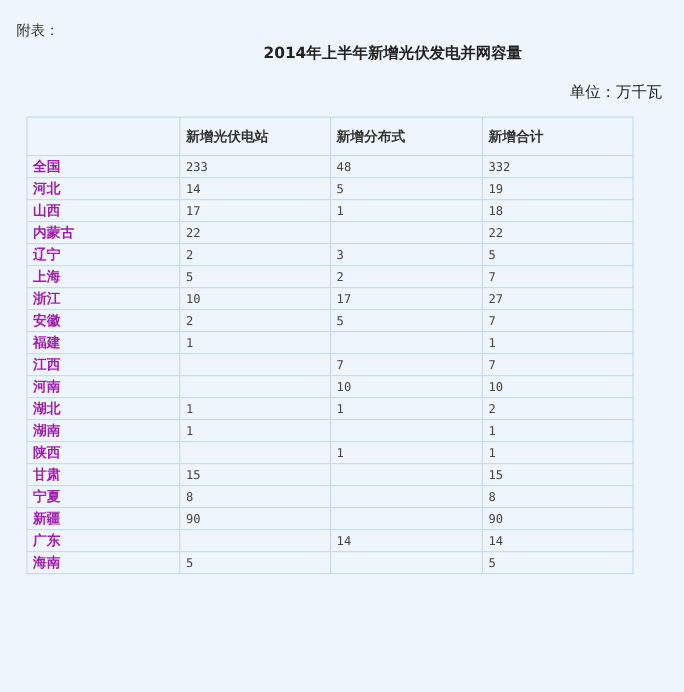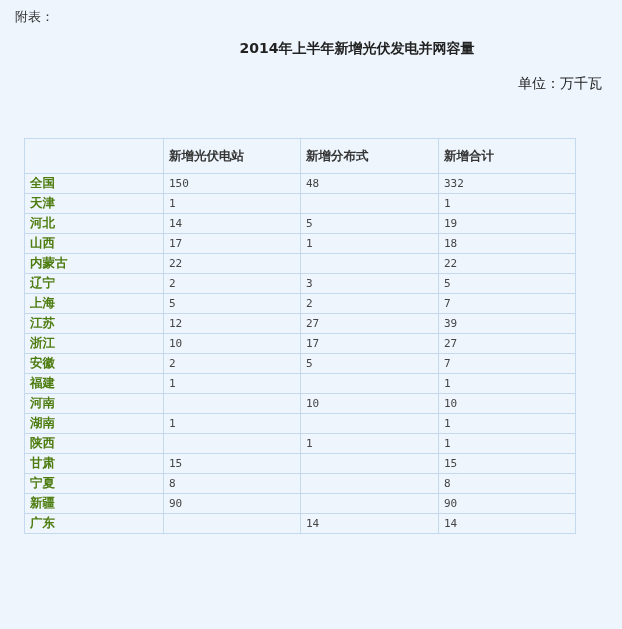--- a/index.html
+++ b/index.html
@@ -11,21 +11,21 @@
       width: 622px;
       height: 629px;
       position: relative;
       overflow: hidden;
       font-family: "DejaVu Sans", "Liberation Sans", sans-serif;
       color: #333333;
     }
     .note-label {
       position: absolute;
       left: 15px;
-      top: 8px;
+      top: 19px;
       font-size: 13px;
       color: #333;
     }
     .title {
       position: absolute;
       left: 0;
       width: 622px;
       top: 40px;
       text-align: center;
       font-size: 14px;
@@ -42,42 +42,41 @@
       color: #222;
     }
     table.data-table {
       position: absolute;
       left: 24px;
       top: 106px;
       width: 551px;
       border-collapse: collapse;
       table-layout: fixed;
       font-size: 12px;
-      margin-top: 32px;
     }
     table.data-table td, table.data-table th {
       border: 1px solid #c5d9ee;
       padding: 0 0 0 5px;
       height: 19px;
       text-align: left;
       vertical-align: middle;
       color: #333;
       white-space: nowrap;
       overflow: hidden;
     }
     table.data-table thead th {
       height: 34px;
       font-weight: bold;
       font-size: 12.5px;
       color: #333;
     }
     table.data-table td.region {
       font-weight: bold;
       font-size: 12.5px;
-      color: #4d7c0f;
+      color: #a21caf;
     }
     table.data-table td.num {
       font-family: "DejaVu Sans Mono", "Liberation Mono", monospace;
       font-size: 11px;
       color: #444;
     }
   </style>
 </head>
 <body>
 
@@ -96,31 +95,25 @@
     <tr>
       <th></th>
       <th>新增光伏电站</th>
       <th>新增分布式</th>
       <th>新增合计</th>
     </tr>
   </thead>
   <tbody id="table-body">
       <tr>
         <td class="region">全国</td>
-        <td class="num">150</td>
+        <td class="num">233</td>
         <td class="num">48</td>
         <td class="num">332</td>
       </tr>
       <tr>
-        <td class="region">天津</td>
-        <td class="num">1</td>
-        <td class="num"></td>
-        <td class="num">1</td>
-      </tr>
-      <tr>
         <td class="region">河北</td>
         <td class="num">14</td>
         <td class="num">5</td>
         <td class="num">19</td>
       </tr>
       <tr>
         <td class="region">山西</td>
         <td class="num">17</td>
         <td class="num">1</td>
         <td class="num">18</td>
@@ -135,52 +128,58 @@
         <td class="region">辽宁</td>
         <td class="num">2</td>
         <td class="num">3</td>
         <td class="num">5</td>
       </tr>
       <tr>
         <td class="region">上海</td>
         <td class="num">5</td>
         <td class="num">2</td>
         <td class="num">7</td>
-      </tr>
-      <tr>
-        <td class="region">江苏</td>
-        <td class="num">12</td>
-        <td class="num">27</td>
-        <td class="num">39</td>
       </tr>
       <tr>
         <td class="region">浙江</td>
         <td class="num">10</td>
         <td class="num">17</td>
         <td class="num">27</td>
       </tr>
       <tr>
         <td class="region">安徽</td>
         <td class="num">2</td>
         <td class="num">5</td>
         <td class="num">7</td>
       </tr>
       <tr>
         <td class="region">福建</td>
         <td class="num">1</td>
         <td class="num"></td>
         <td class="num">1</td>
       </tr>
       <tr>
+        <td class="region">江西</td>
+        <td class="num"></td>
+        <td class="num">7</td>
+        <td class="num">7</td>
+      </tr>
+      <tr>
         <td class="region">河南</td>
         <td class="num"></td>
         <td class="num">10</td>
         <td class="num">10</td>
       </tr>
       <tr>
+        <td class="region">湖北</td>
+        <td class="num">1</td>
+        <td class="num">1</td>
+        <td class="num">2</td>
+      </tr>
+      <tr>
         <td class="region">湖南</td>
         <td class="num">1</td>
         <td class="num"></td>
         <td class="num">1</td>
       </tr>
       <tr>
         <td class="region">陕西</td>
         <td class="num"></td>
         <td class="num">1</td>
         <td class="num">1</td>
@@ -201,15 +200,21 @@
         <td class="region">新疆</td>
         <td class="num">90</td>
         <td class="num"></td>
         <td class="num">90</td>
       </tr>
       <tr>
         <td class="region">广东</td>
         <td class="num"></td>
         <td class="num">14</td>
         <td class="num">14</td>
+      </tr>
+      <tr>
+        <td class="region">海南</td>
+        <td class="num">5</td>
+        <td class="num"></td>
+        <td class="num">5</td>
       </tr>
     </tbody>
 </table>
 
 </body></html>

